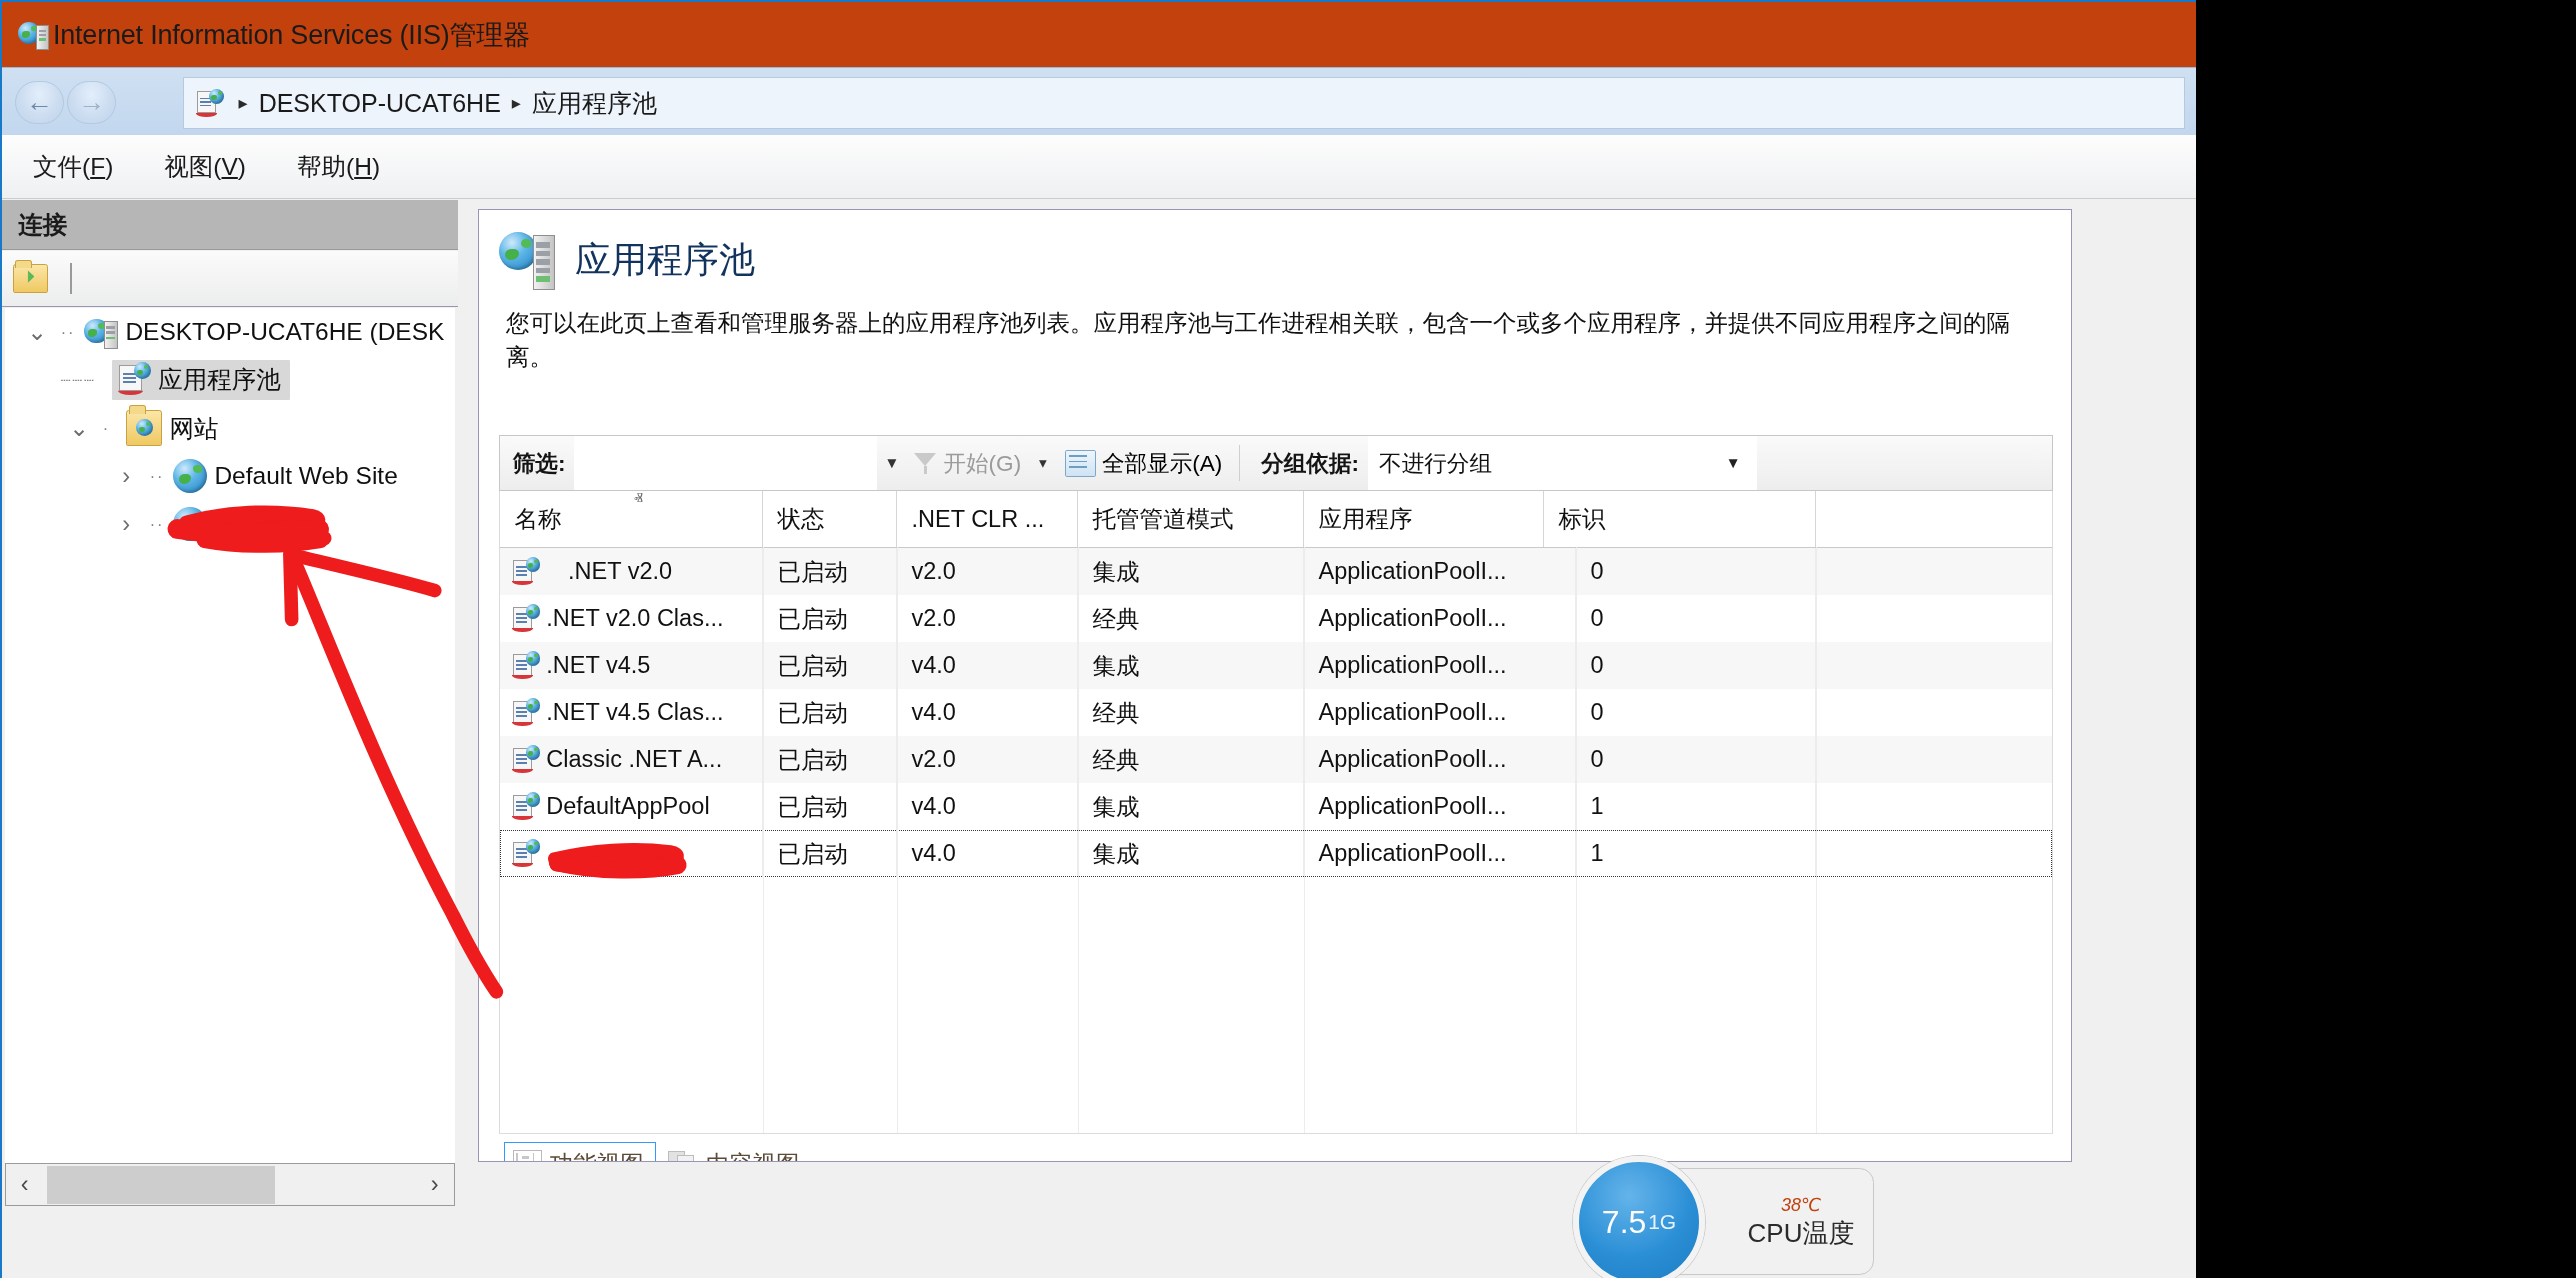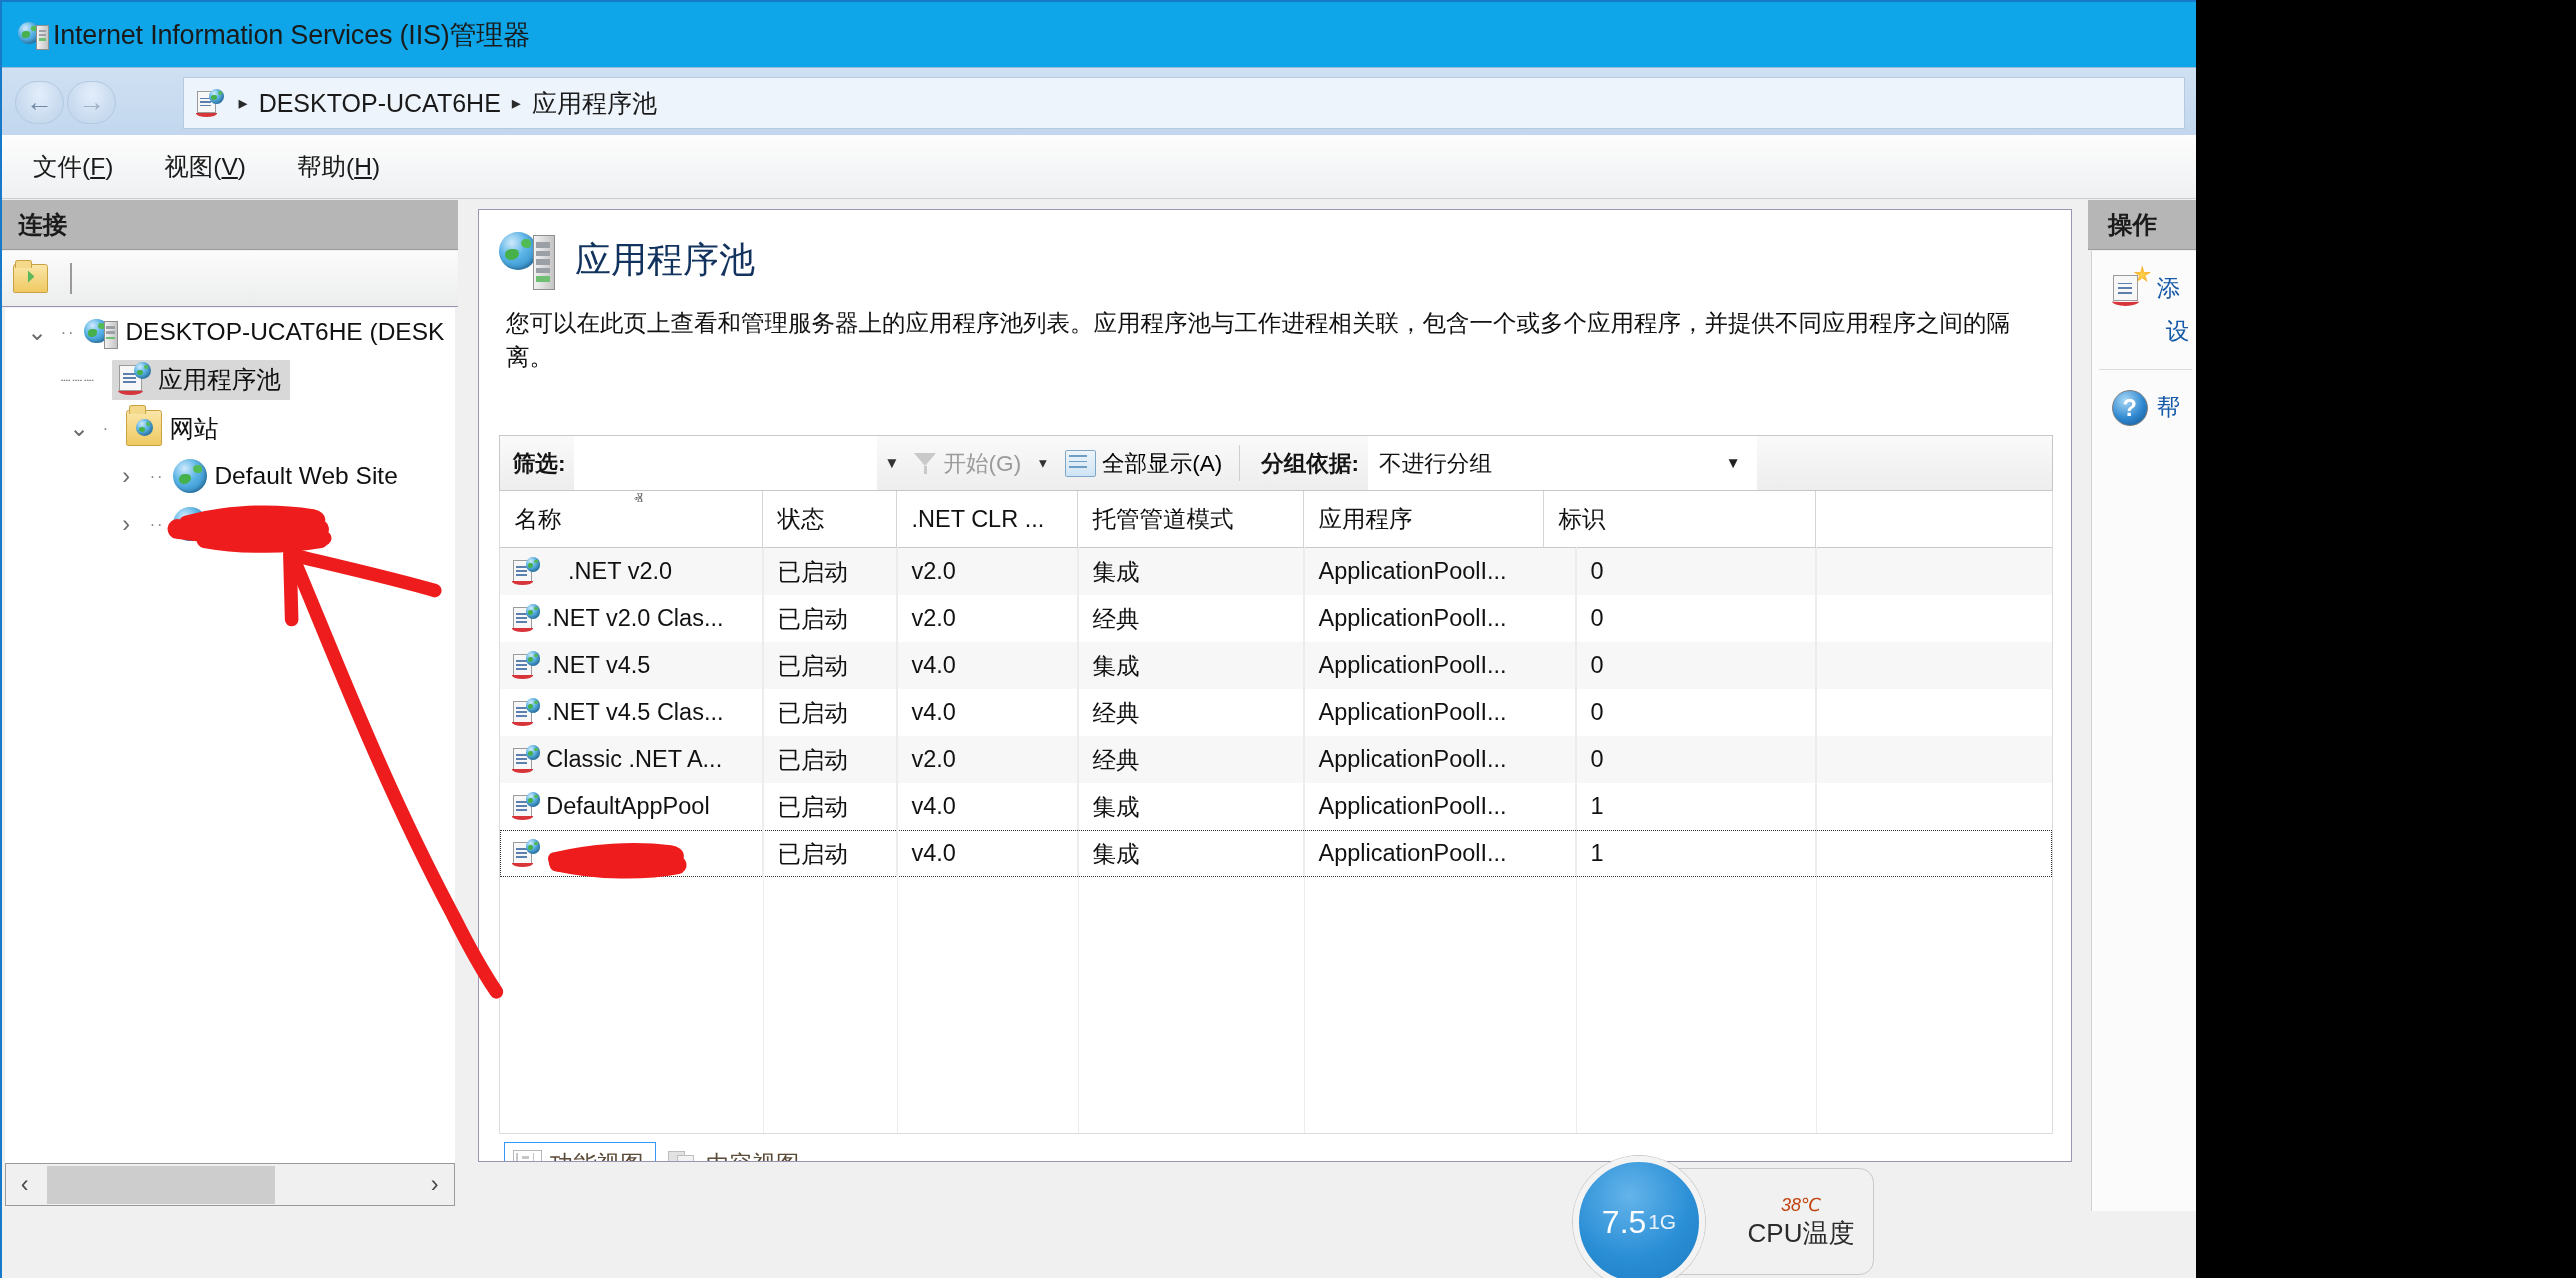--- a/index.html
+++ b/index.html
@@ -7,21 +7,21 @@
 
   
   #window{
     position:absolute;left:0;top:0;width:2196px;height:1279px;
     background:#f0f0f0;border-left:2.7px solid #1879c8;border-top:2.7px solid #1879c8;
     box-sizing:border-box;overflow:hidden;
   }
 
   
   #titlebar{
-    position:absolute;left:0;top:0;width:2196px;height:65px;background:#0ea5e9;
+    position:absolute;left:0;top:0;width:2196px;height:65px;background:#c2410c;
     display:flex;align-items:center;padding-left:16.3px;box-sizing:border-box;
   }
   #titlebar .tb-icon{width:31px;height:31px;margin-right:3.6px;flex:0 0 auto;position:relative;}
   #titlebar .tb-text{font-size:27px;color:#1a1a1a;white-space:nowrap;letter-spacing:-0.2px;}
 
   
   #addrband{
     position:absolute;left:0;top:65px;width:2196px;height:68px;
     background:linear-gradient(#cfe0f2,#c2d7ee);
     border-top:0.9px solid #9db9d8;box-sizing:border-box;
@@ -596,47 +596,20 @@
               <span style="position:absolute;left:0;top:1.8px;width:16.3px;height:22px;background:#e2e2e2;border:0.9px solid #bdbdbd;box-sizing:border-box;"></span>
               <span style="position:absolute;left:9px;top:5.4px;width:16.3px;height:22px;background:#f2f2f2;border:0.9px solid #bdbdbd;box-sizing:border-box;"></span>
             </span>
             <span>内容视图</span>
           </div>
         </div>
 
       </div>
     </div>
 
-    <div id="rightpane">
-      <div class="pane-hdr">
-        <span>操作</span>
-      </div>
-      <div id="act-list">
-        <div class="act-item">
-          <span class="act-icon">
-            <span class="ic-doc" style="left:4%;top:12%;width:68%;height:72%;">
-                <i style="top:26%"></i>
-                <i style="top:46%"></i>
-                <i style="top:66%"></i>
-              </span>
-            <span class="ic-star"></span>
-            <span class="ic-arc"></span>
-          </span>
-          <span class="act-text">添</span>
-        </div>
-        <div class="act-item" style="padding-top:7.2px;padding-left:74px;">
-          <span class="act-text">设</span>
-        </div>
-        <div class="act-sep"></div>
-        <div class="act-item">
-          <span class="act-icon ic-help">?</span>
-          <span class="act-text">帮</span>
-        </div>
-      </div>
-    </div>
 
   </div>
 
 </div>
 
 <div id="cpuwidget">
   <div id="cpu-ball">
     <span class="bv">7.5</span>
     <span class="bu">1G</span>
   </div>

